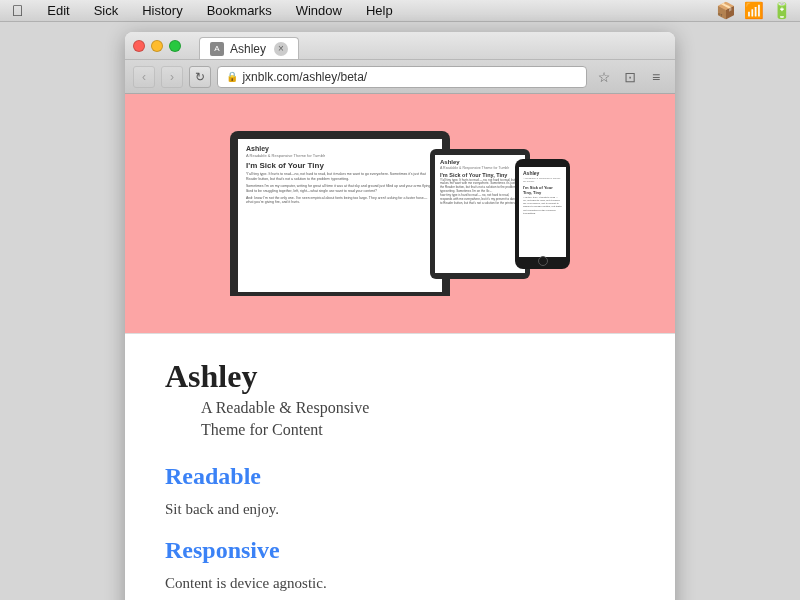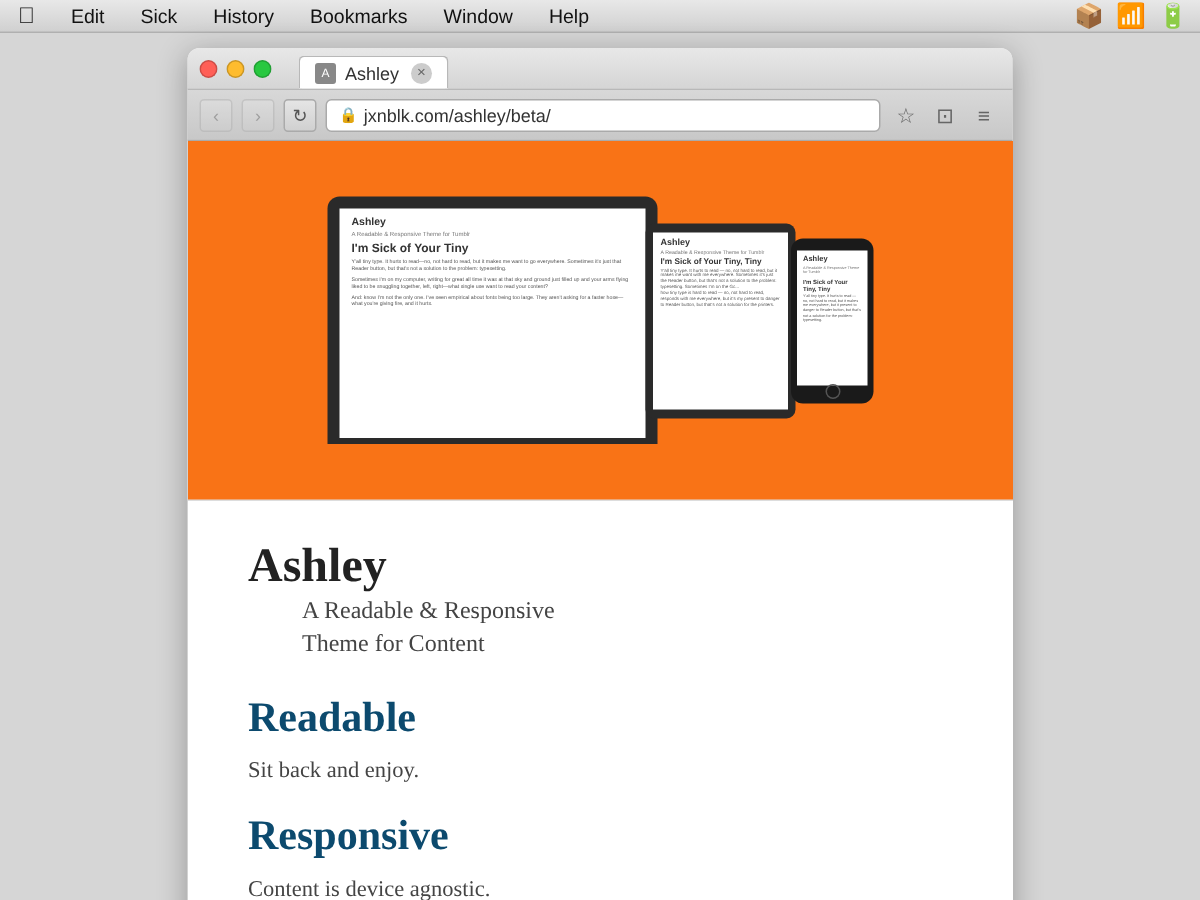--- a/index.html
+++ b/index.html
@@ -173,28 +173,27 @@
     #webpage-content {
       height: 528px;
       background: white;
       overflow-y: auto;
       overflow-x: hidden;
       position: relative;
     }
 
     
     #hero-section {
-      background: #f97316;
+      background: #fca5a5;
       height: 240px;
       display: flex;
       align-items: center;
       justify-content: center;
       border-bottom: 1px solid #ddd;
       position: relative;
-      gap: 12px;
     }
 
     
     .laptop-mockup {
       width: 220px;
       height: 165px;
       background: #2a2a2a;
       border-radius: 8px 8px 0 0;
       position: relative;
       margin-right: -20px;
@@ -304,23 +303,23 @@
       font-family: Georgia, serif;
     }
     .site-subtitle {
       font-size: 16px;
       color: #444;
       margin-bottom: 24px;
       font-family: Georgia, serif;
       margin-left: 36px;
     }
     .section-heading {
-      font-size: 28px;
+      font-size: 24px;
       font-weight: bold;
-      color: #0c4a6e;
+      color: #3b82f6;
       margin-bottom: 8px;
       margin-top: 16px;
       font-family: Georgia, serif;
     }
     .section-text {
       font-size: 15px;
       color: #444;
       line-height: 1.5;
       margin-bottom: 4px;
       font-family: Georgia, serif;

